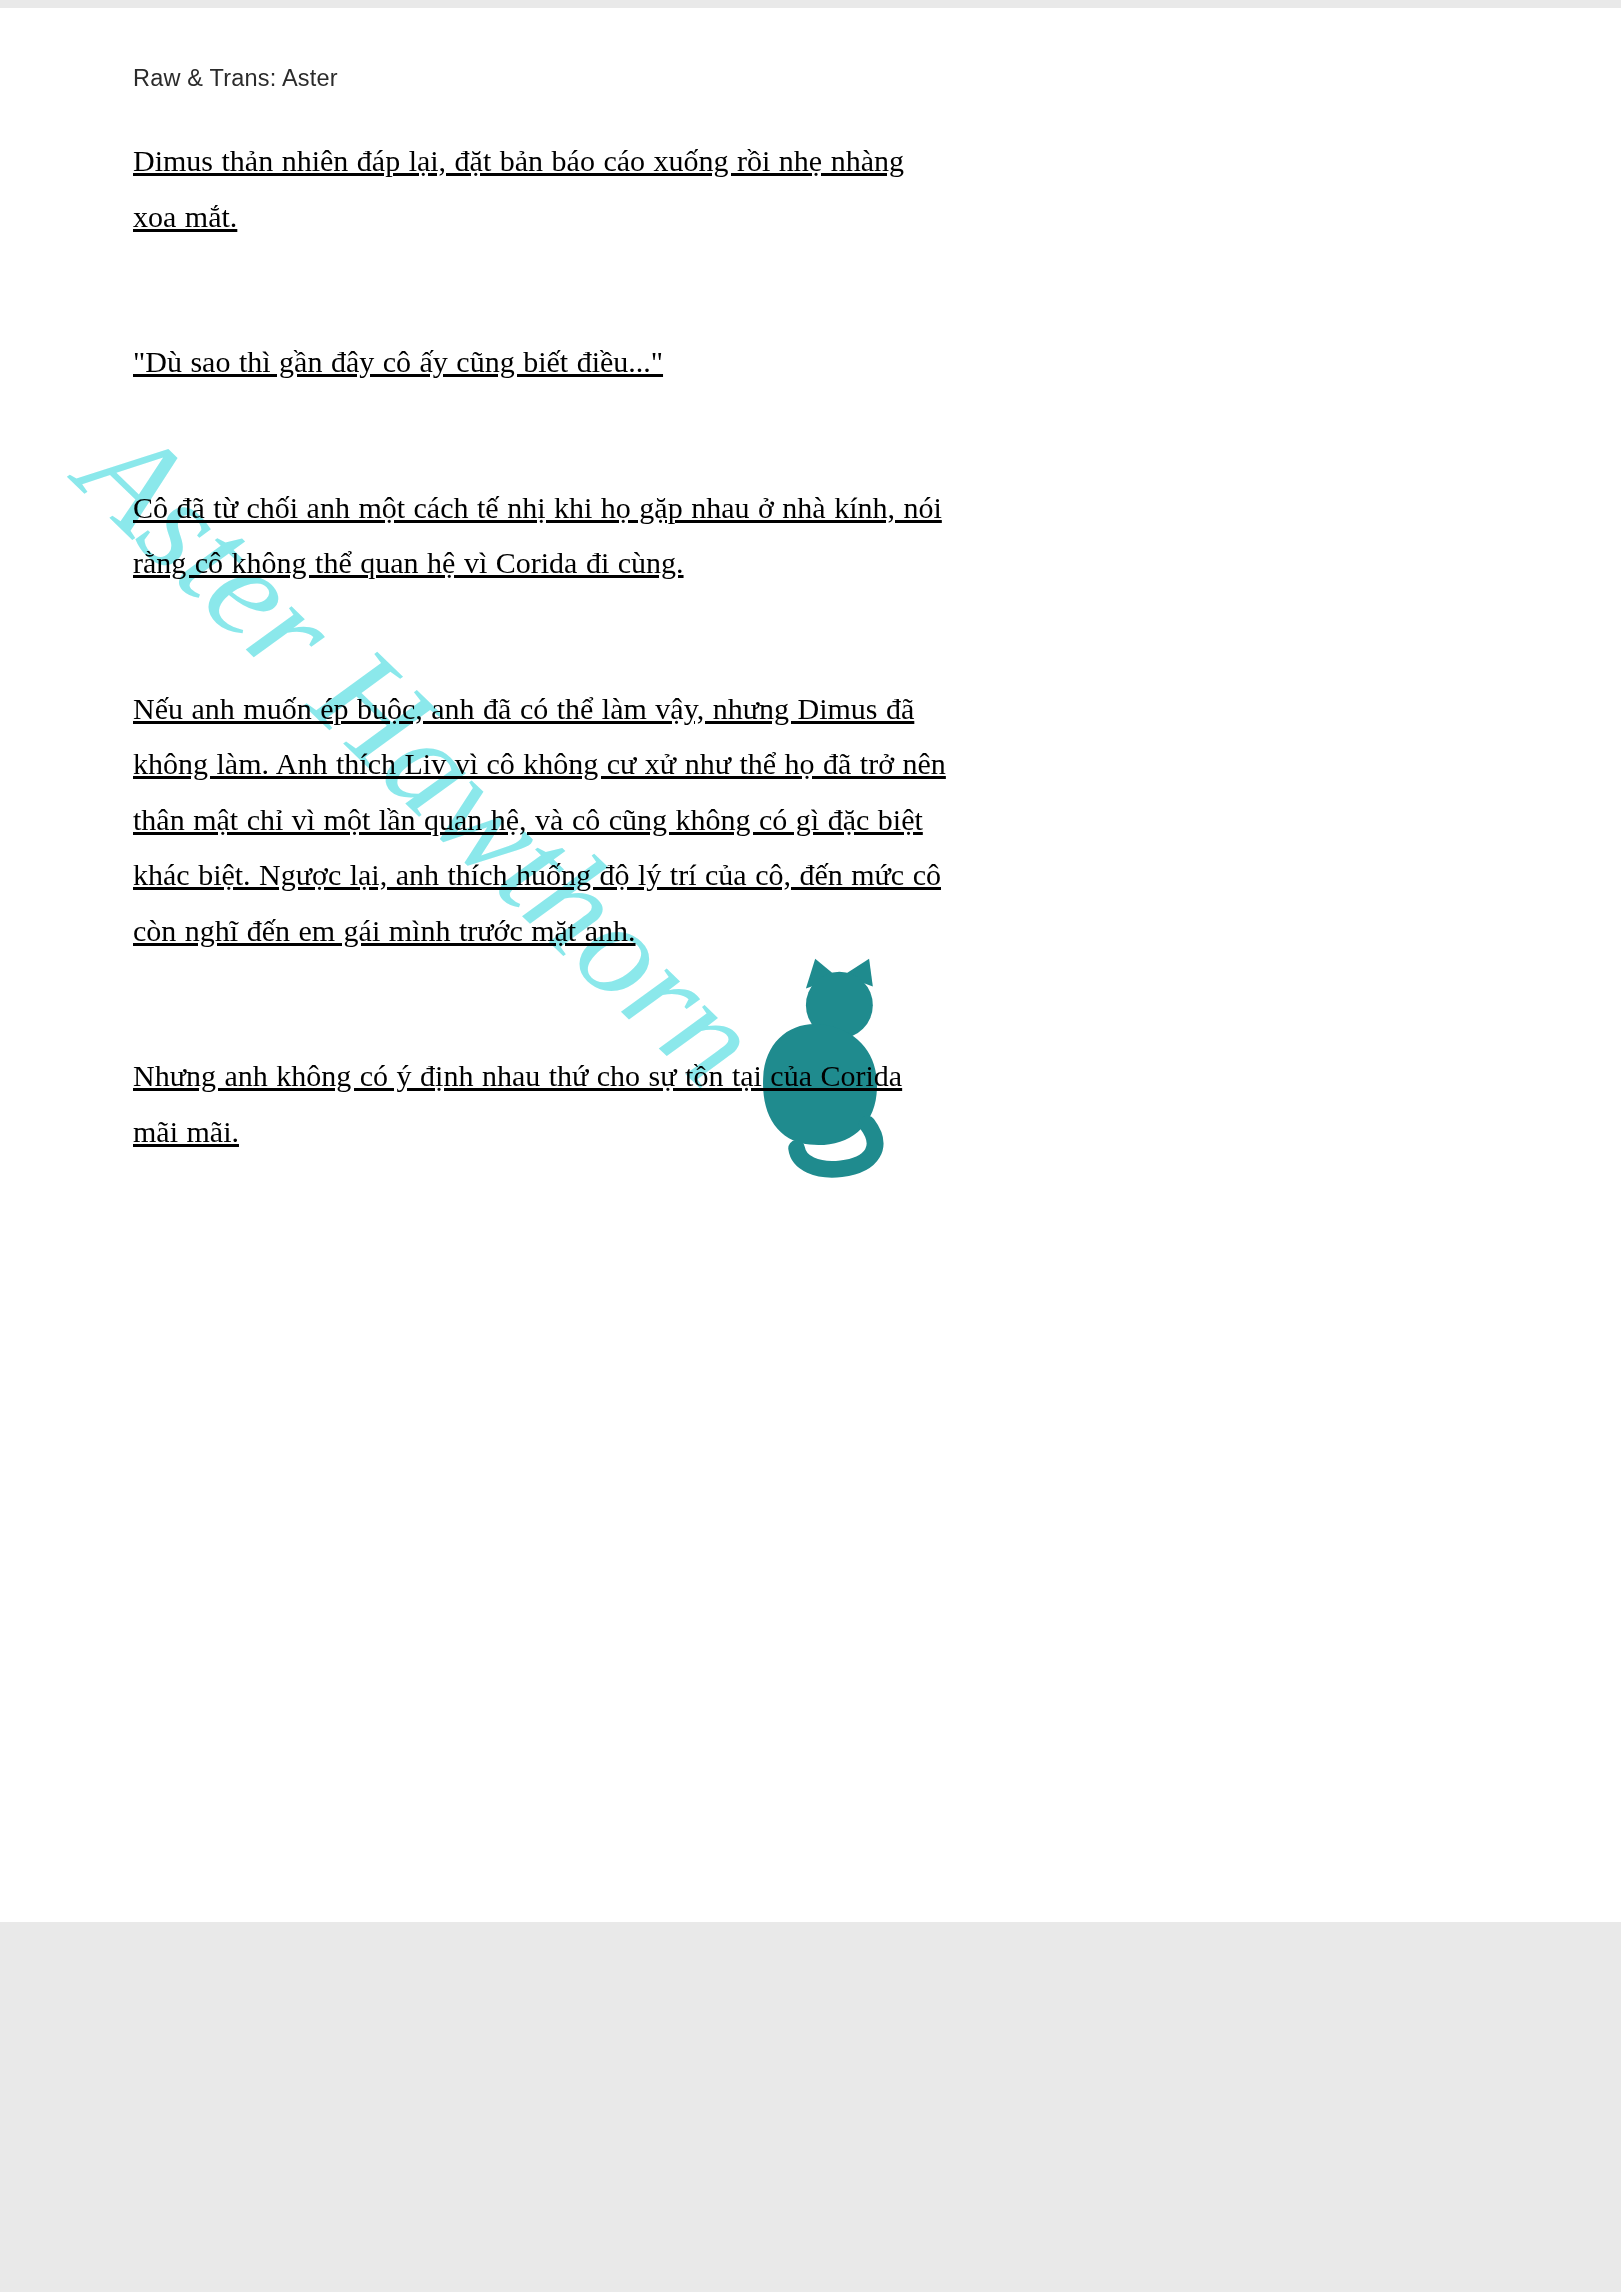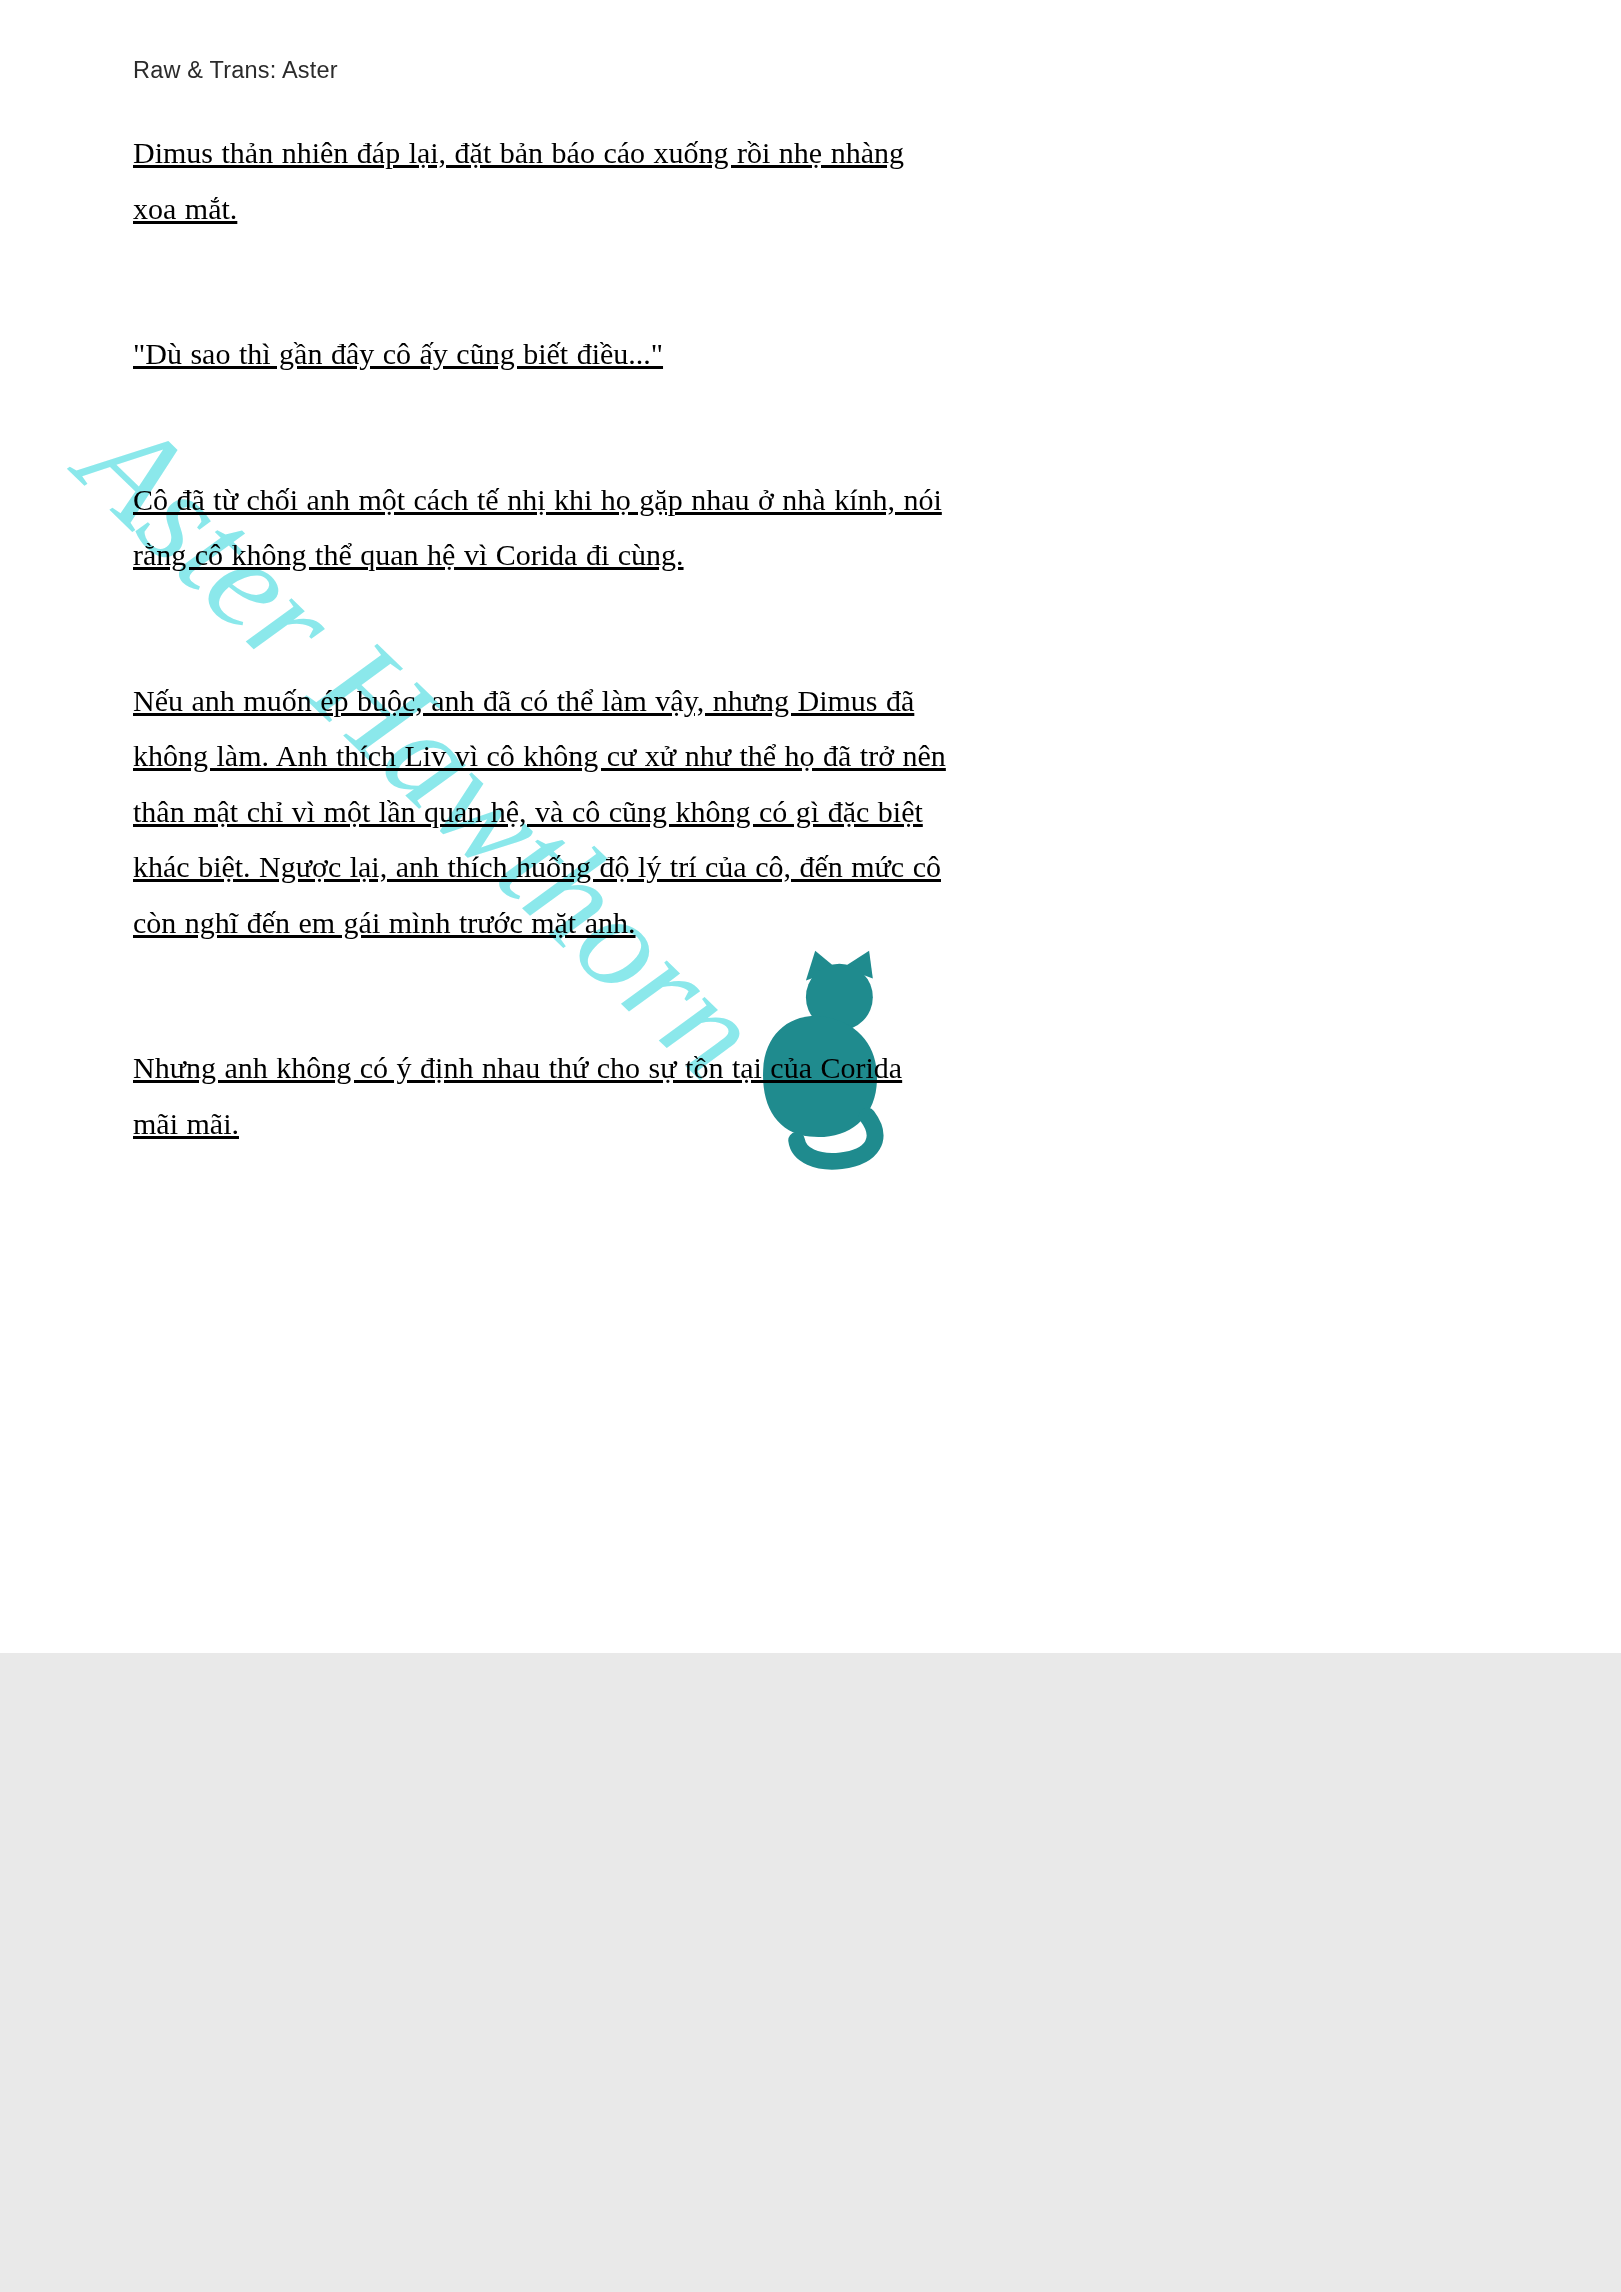--- a/index.html
+++ b/index.html
@@ -7,26 +7,26 @@
     --text: #000000;
     --watermark: #5fe0e4;
     --cat: #1f8b8e;
     --header: #2b2b2b;
   }
   * { margin: 0; padding: 0; box-sizing: border-box; }
   html, body { background: #e9e9e9; }
   .page {
     position: relative;
     width: 1621px;
-    height: 1653px;
+    height: 1914px;
     background: var(--background);
     overflow: hidden;
     font-family: "Liberation Serif", serif;
     color: var(--text);
-    margin: 0 auto;
+    margin: 8px auto;
   }
   .credit-header {
     position: absolute;
     left: 133px;
     top: 57px;
     font-family: "Liberation Sans", sans-serif;
     font-size: 23.5px;
     letter-spacing: 0.2px;
     color: var(--header);
     z-index: 4;

